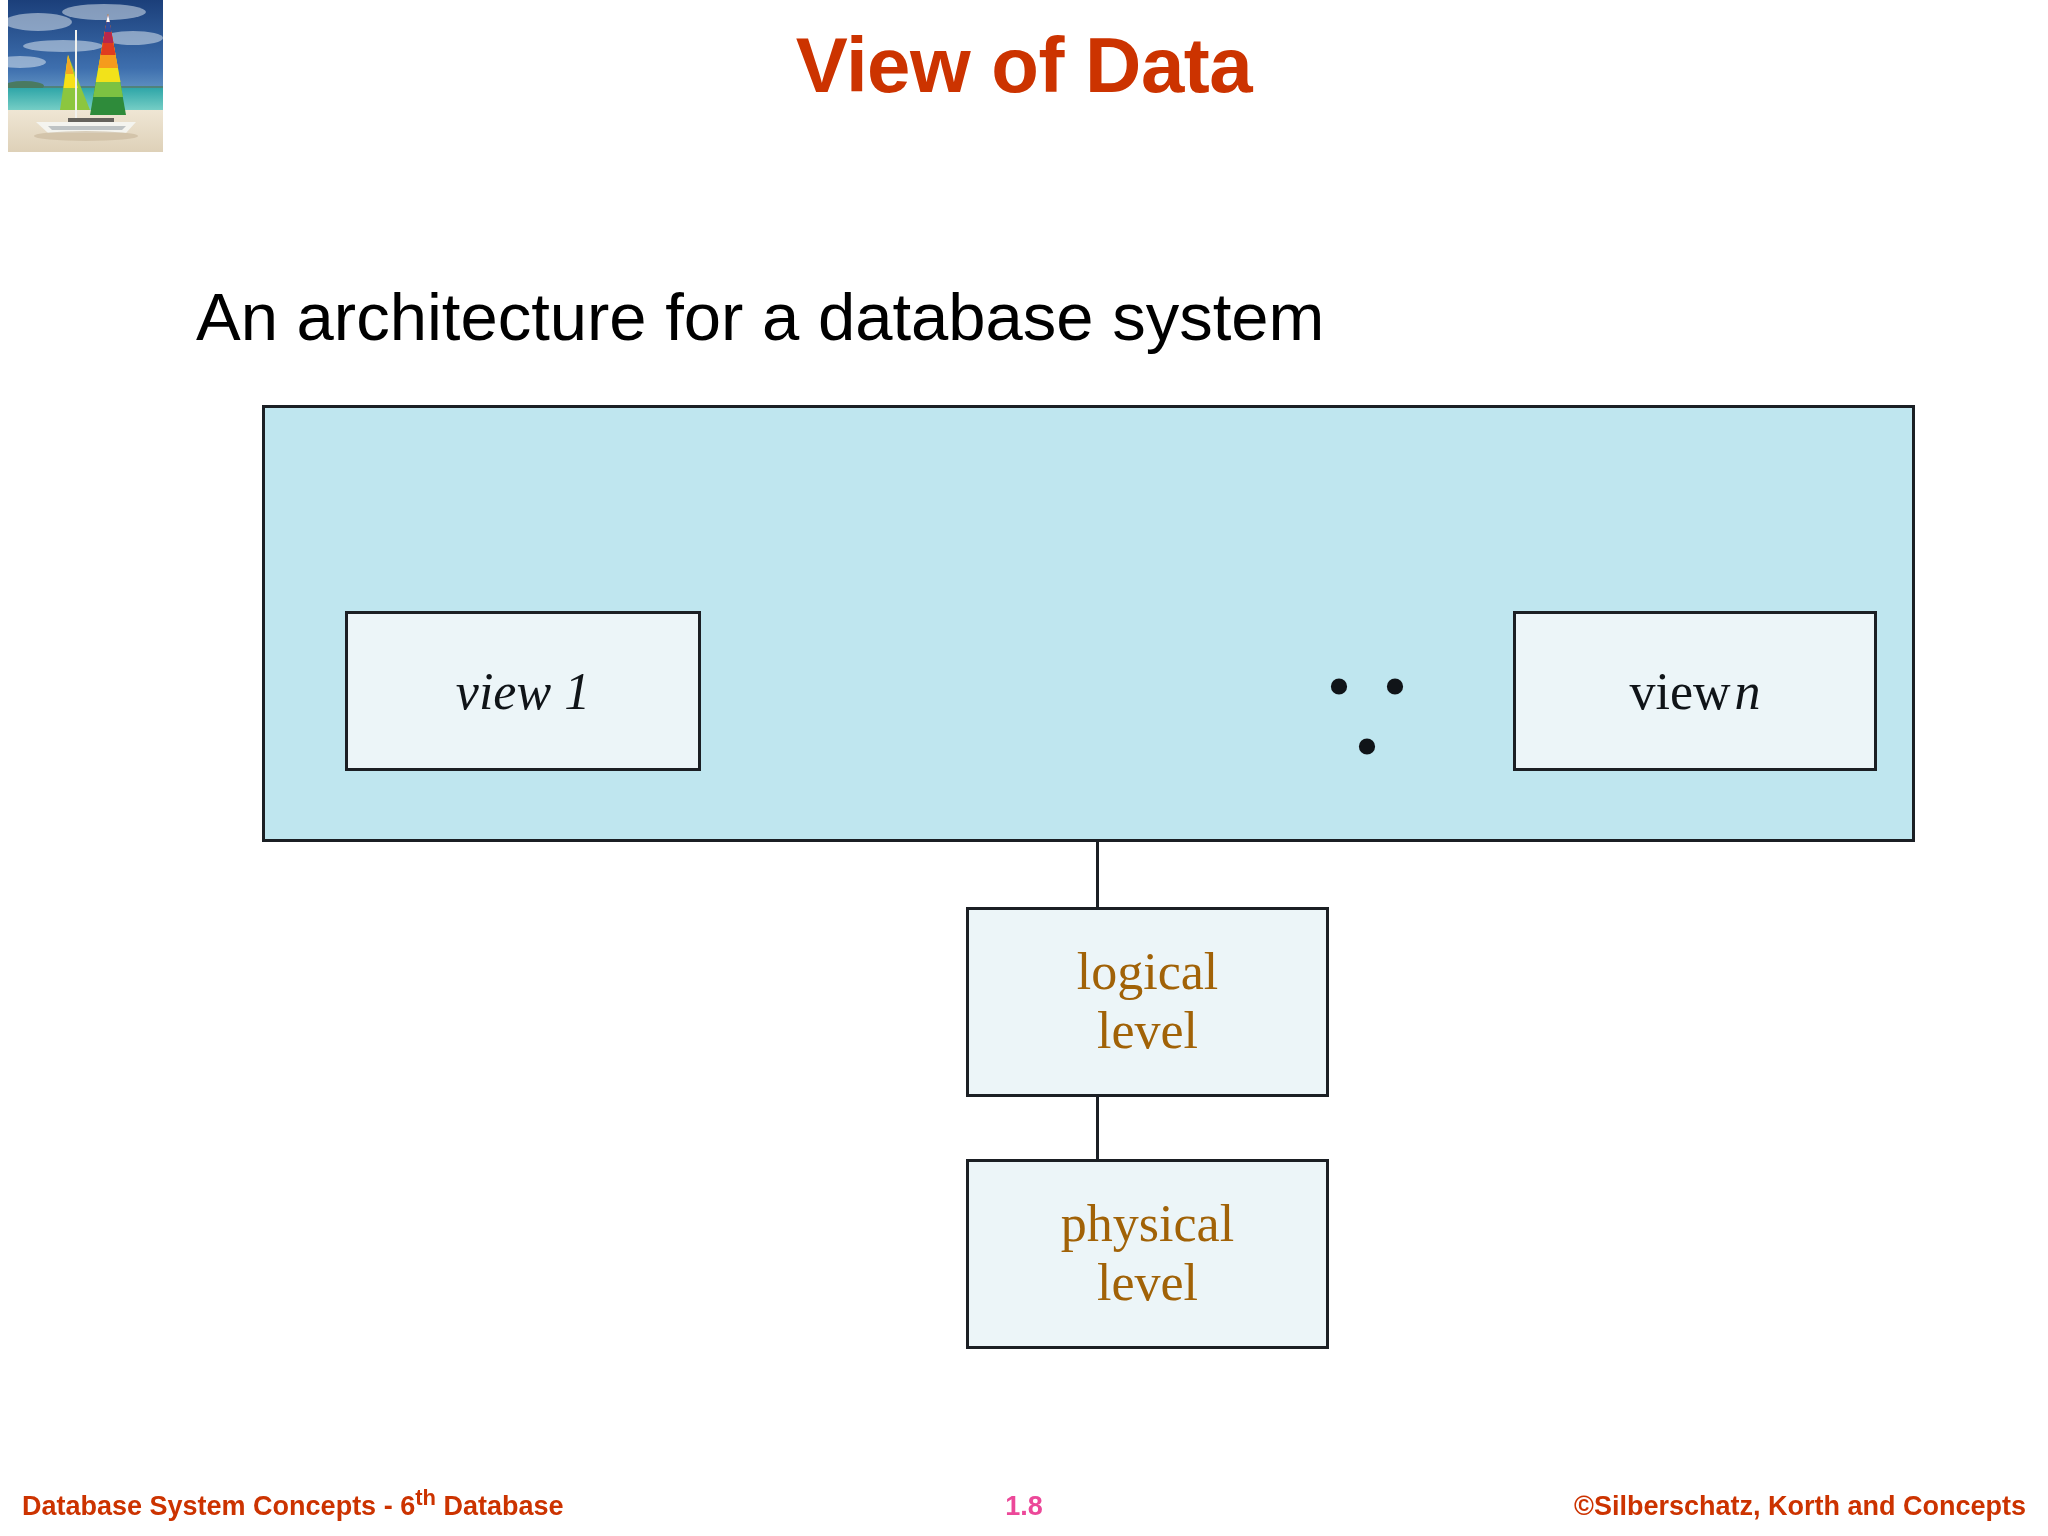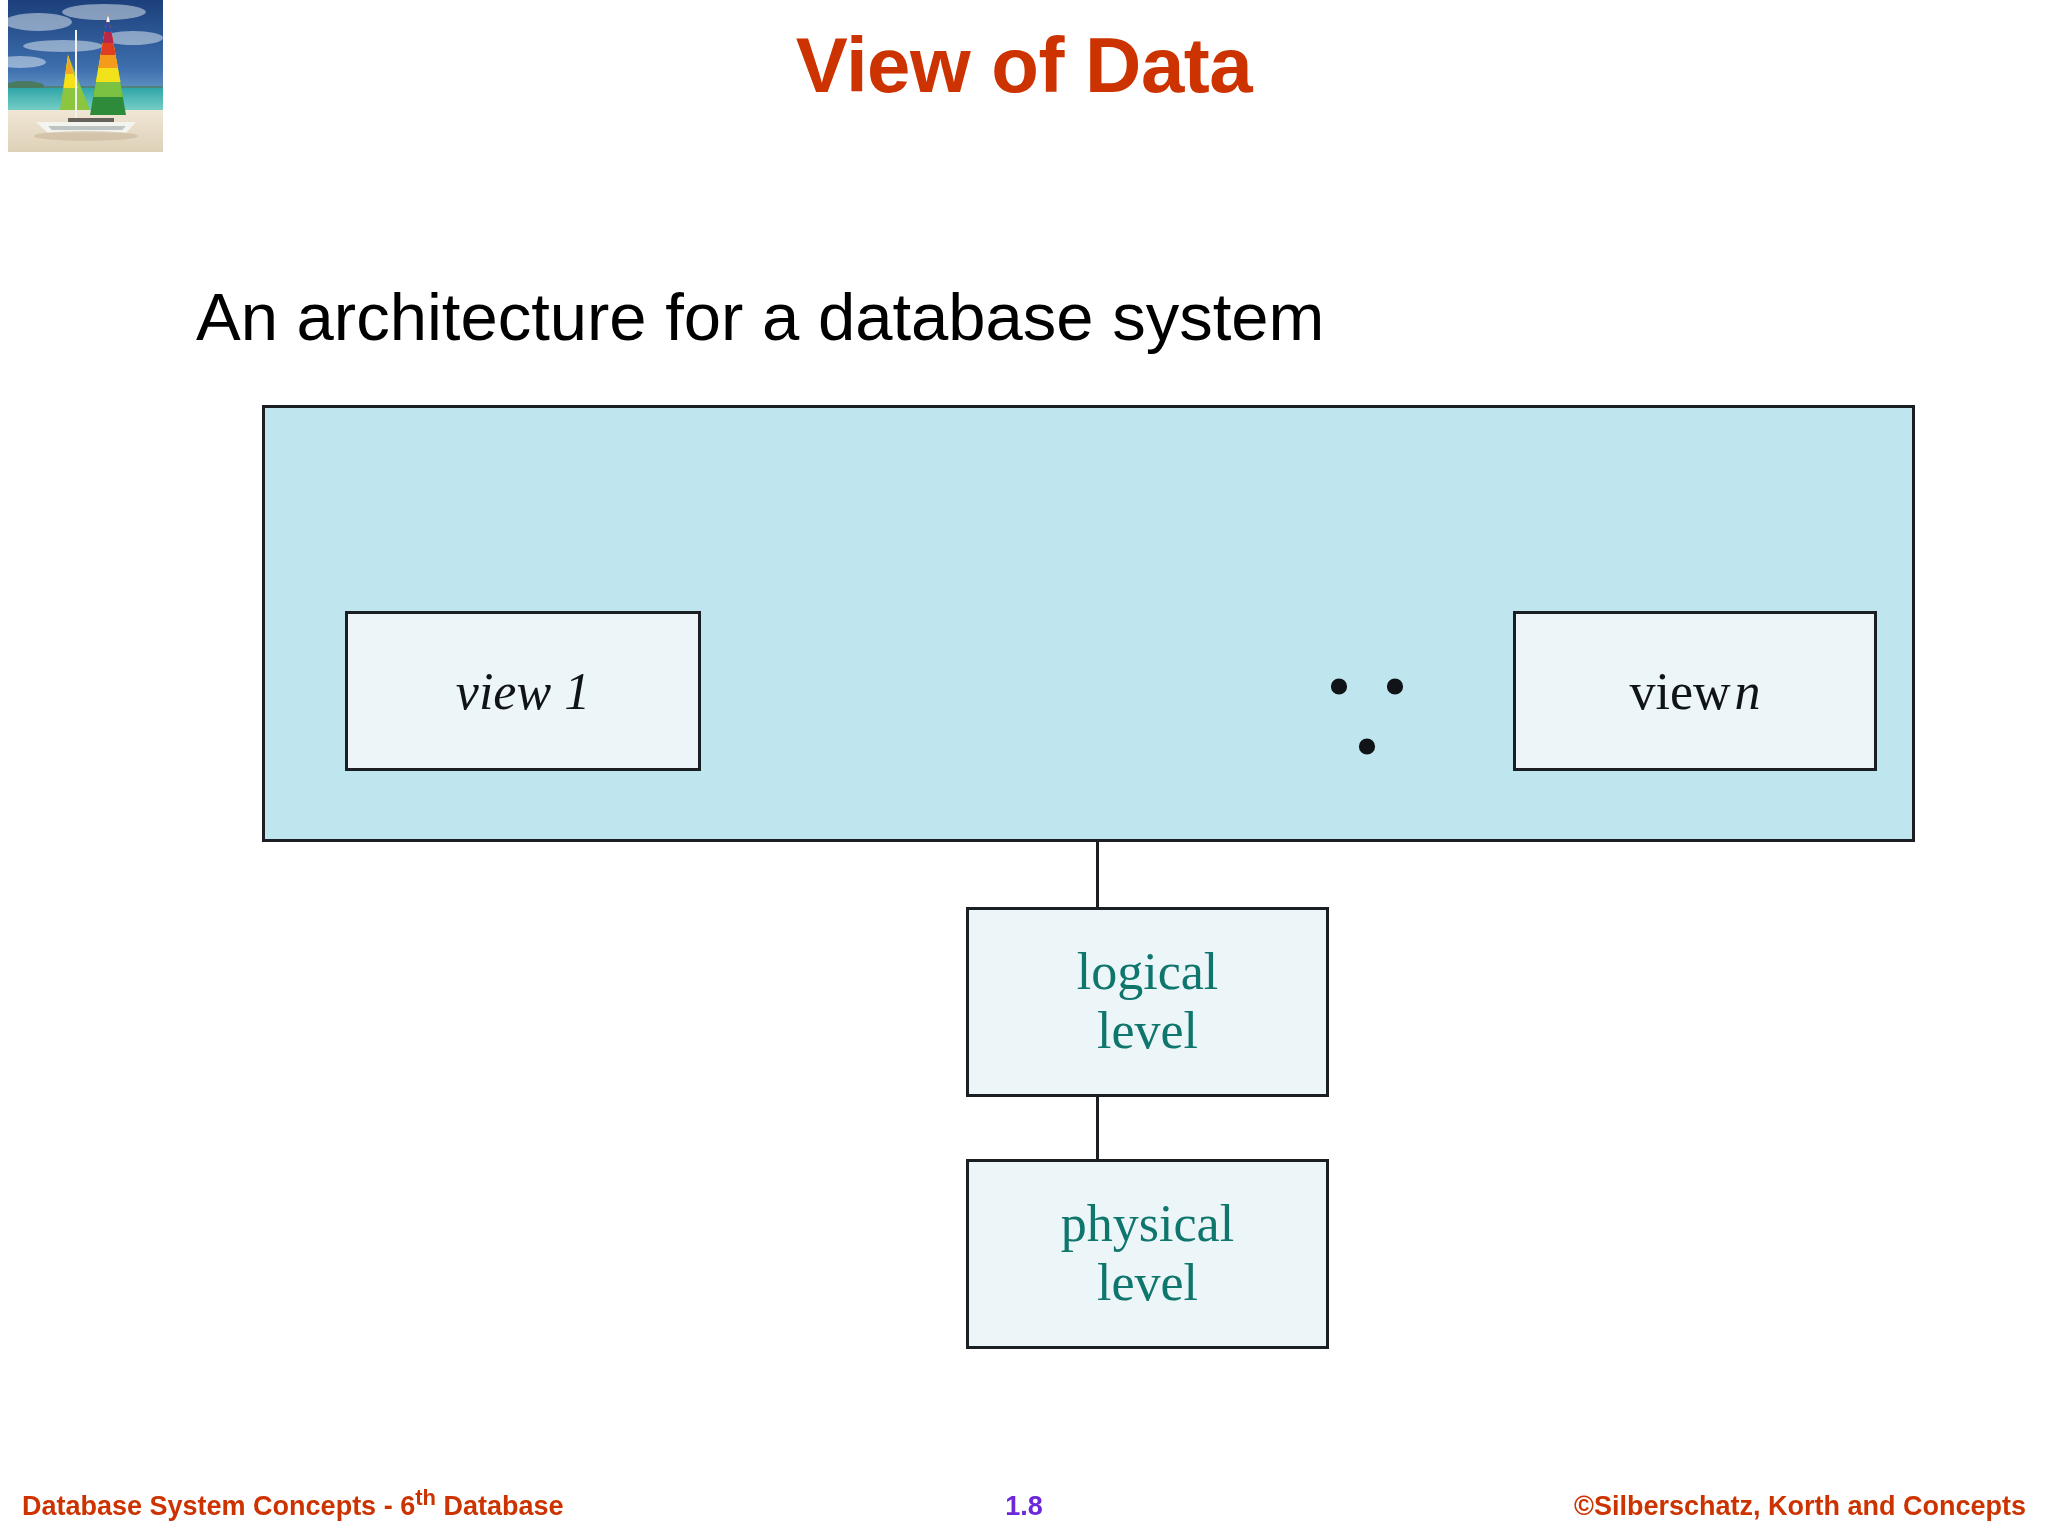--- a/index.html
+++ b/index.html
@@ -133,21 +133,21 @@
     background: #ecf5f8;
     border: 3px solid #1b1f24;
     box-sizing: border-box;
     display: flex;
     flex-direction: column;
     align-items: center;
     justify-content: center;
     font-family: "Liberation Serif", serif;
     font-size: 52px;
     line-height: 1.13;
-    color: #0f766e;
+    color: #a16207;
   }
   .logical-box  { top: 502px; }
   .physical-box { top: 754px; }
 
   
   .footer-left {
     position: absolute;
     left: 22px;
     bottom: 14px;
     font-family: "Liberation Sans", sans-serif;
@@ -158,21 +158,21 @@
   }
   .footer-left sup { font-size: 22px; vertical-align: super; }
   .footer-center {
     position: absolute;
     left: 0; right: 0;
     bottom: 14px;
     text-align: center;
     font-family: "Liberation Sans", sans-serif;
     font-weight: bold;
     font-size: 27px;
-    color: #6d28d9;
+    color: #ec4899;
   }
   .footer-right {
     position: absolute;
     right: 22px;
     bottom: 14px;
     font-family: "Liberation Sans", sans-serif;
     font-weight: bold;
     font-size: 27px;
     color: #cc3300;
     white-space: nowrap;

